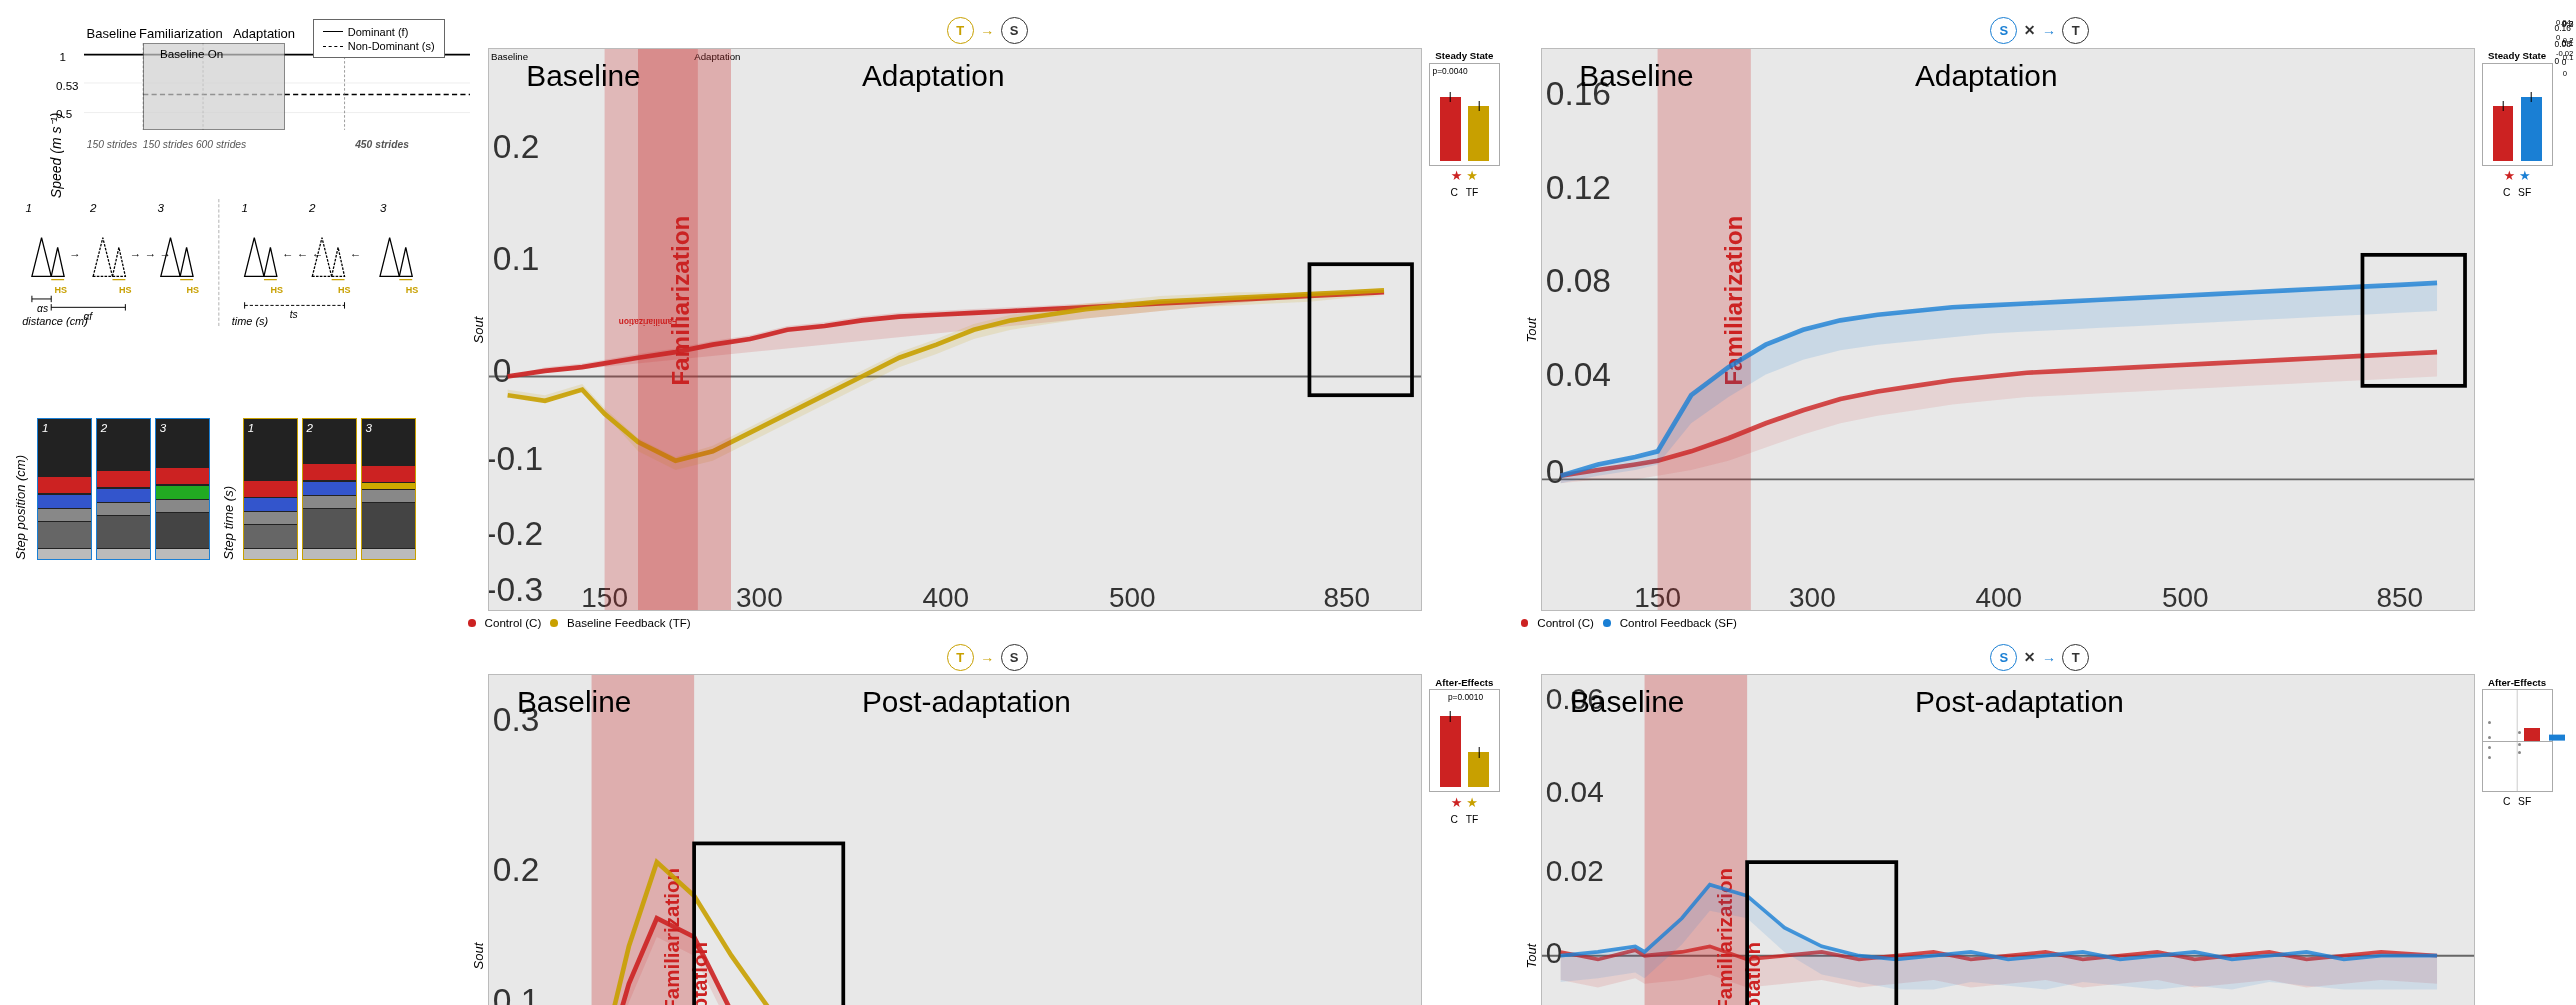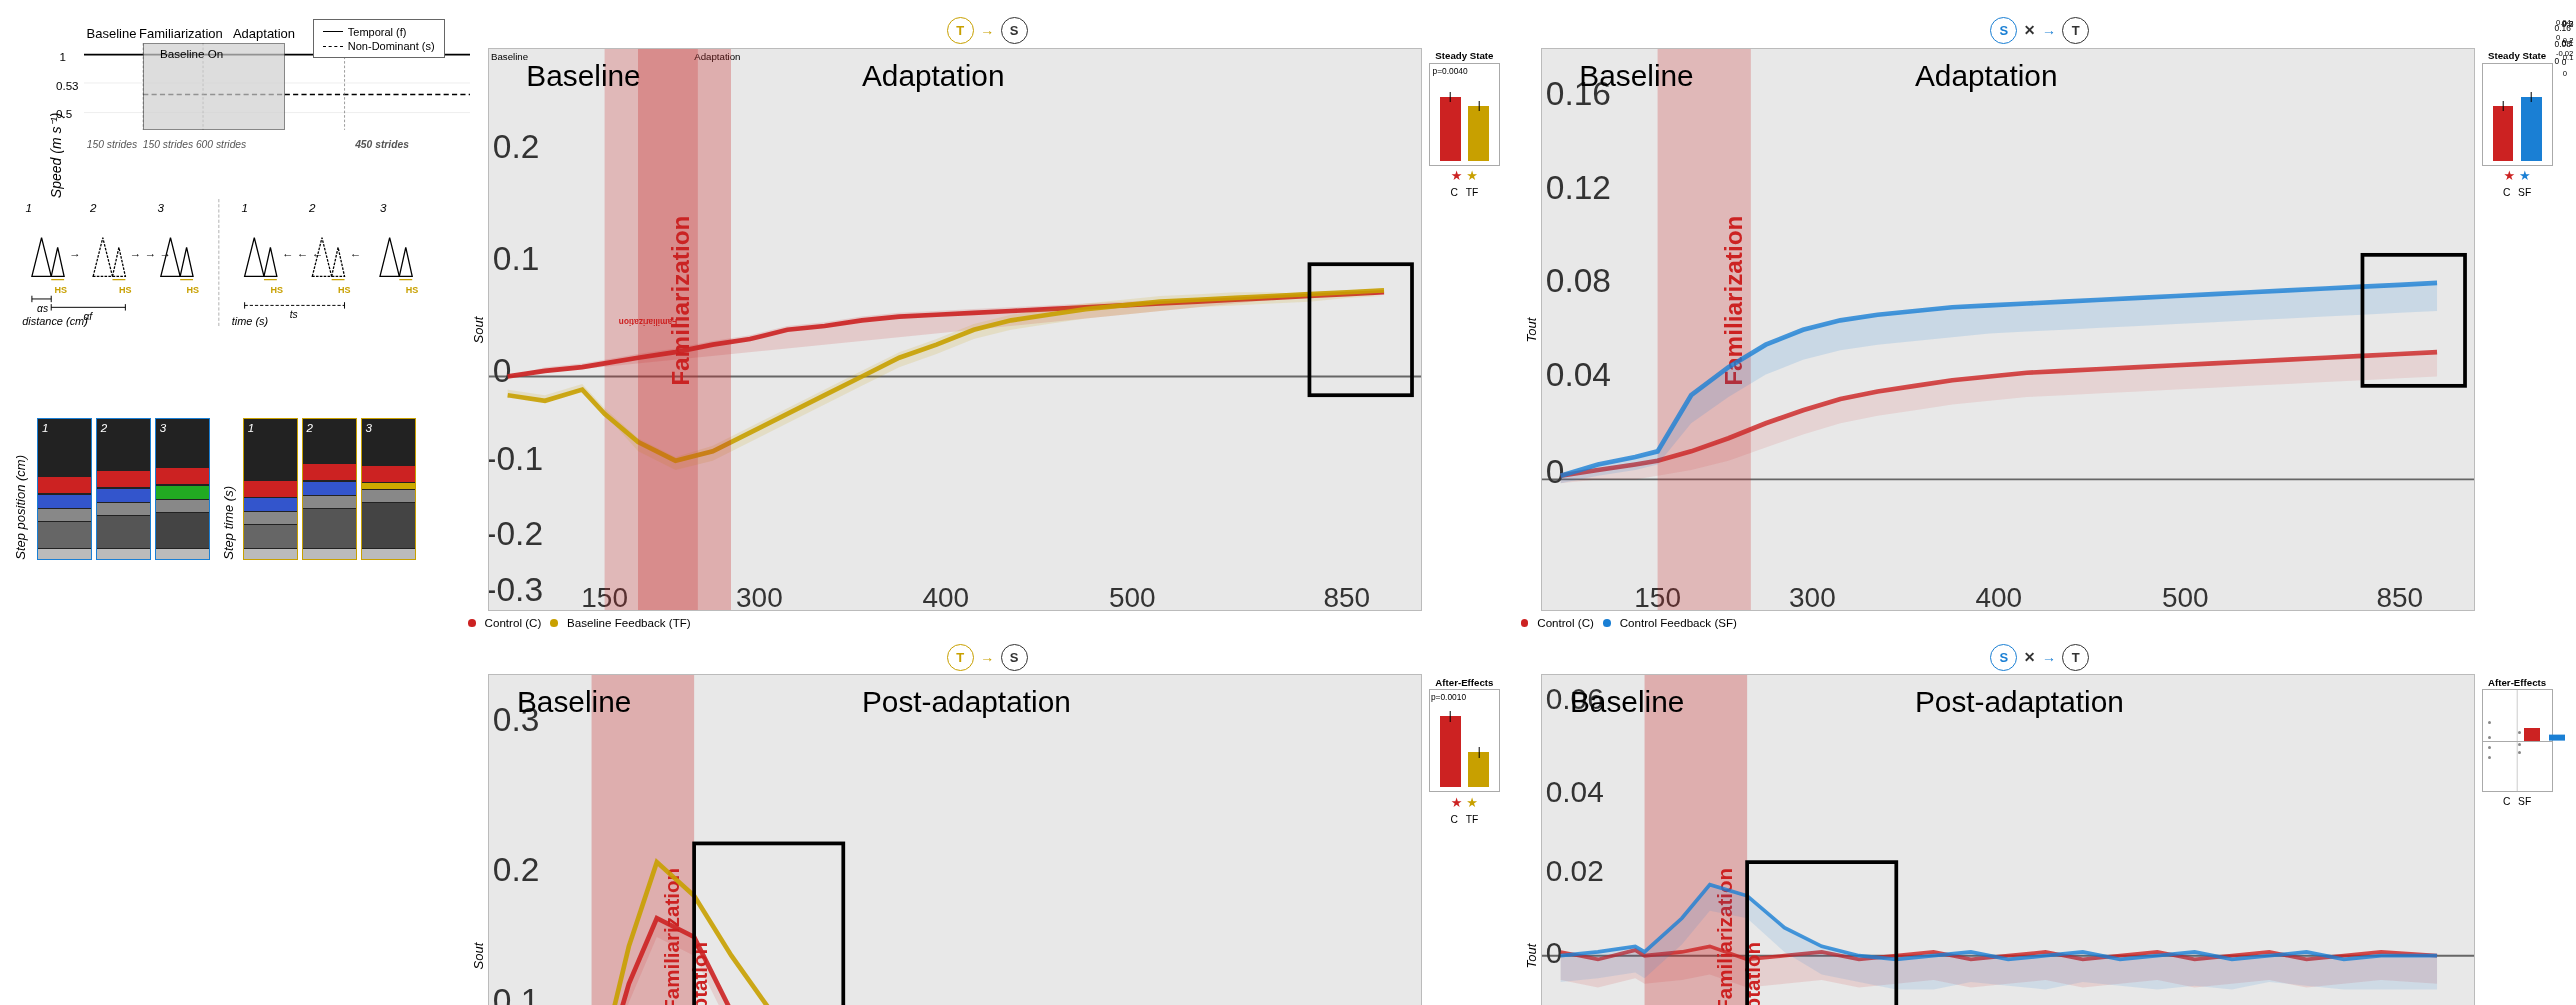--- a/index.html
+++ b/index.html
@@ -123,21 +123,21 @@
           <span style="width:61px; text-align:center;">150 strides</span>
           <span style="width:61px; text-align:center;">150 strides</span>
           <span style="width:142px; text-align:left;">600 strides</span>
           <span style="width:122px; text-align:center;font-weight:bold;">450 strides</span>
         </div>
       </div>
 
       <div style="position:absolute; top:6.4px; right:6.4px; border:0.6px solid #666; padding:5.2px 9px; background:#fff; font-size:11px;">
         <div style="display:flex; align-items:center; gap:5.2px; margin-bottom:2.6px;">
           <div style="width:19.3px; height:1.3px; background:#000;"></div>
-          <span>Temporal (f)</span>
+          <span>Dominant (f)</span>
         </div>
         <div style="display:flex; align-items:center; gap:5.2px;">
           <div style="width:19.3px; height:0; border-top:1.3px dashed #000;"></div>
           <span>Non-Dominant (s)</span>
         </div>
       </div>
     </div>
 
     <div style="height:129px; position:relative; padding:0 6.4px;">
       <svg width="419" height="129" viewBox="0 0 650 200">
@@ -515,21 +515,21 @@
 
             <polyline points="10,240 30,238 50,234 55,228 75,145 90,100 110,118 130,150 150,178 170,200 190,212 210,220 230,227 250,232 270,236 290,238 310,239 330,240 350,240 370,240 390,240 410,240 430,240 450,240 480,240" fill="none" stroke="#c8a000" stroke-width="2.5" opacity="0.9"></polyline>
 
             <rect x="110" y="90" width="80" height="90" fill="none" stroke="#000" stroke-width="2"></rect>
           </svg>
         </div>
 
         <div style="width:84px; display:flex; flex-direction:column; align-items:center; padding:2.6px;">
           <div style="font-size:9.7px; font-weight:bold; margin-bottom:1.3px;">After-Effects</div>
           <div style="position:relative; width:71px; height:103px; border:0.6px solid #aaa; background:#fff; display:flex; align-items:flex-end; justify-content:center; gap:7.7px; padding:3.9px;">
-            <div style="position:absolute; top:1.3px; left:1px; font-size:8.4px;">p=0.0010</div>
+            <div style="position:absolute; top:1.3px; left:18px; font-size:8.4px;">p=0.0010</div>
             <div style="width:20.6px; height:71px; background:#cc2222; position:relative;">
               <div style="position:absolute; top:-5.2px; left:50%; transform:translateX(-50%); width:0.6px; height:10.3px; background:#000;"></div>
             </div>
             <div style="width:20.6px; height:35px; background:#c8a000; position:relative;">
               <div style="position:absolute; top:-5.2px; left:50%; transform:translateX(-50%); width:0.6px; height:10.3px; background:#000;"></div>
             </div>
           </div>
 
           <div style="display:flex; gap:3.9px; margin-top:2.6px;">
             <span style="color:#cc2222; font-size:13px;">★</span>

